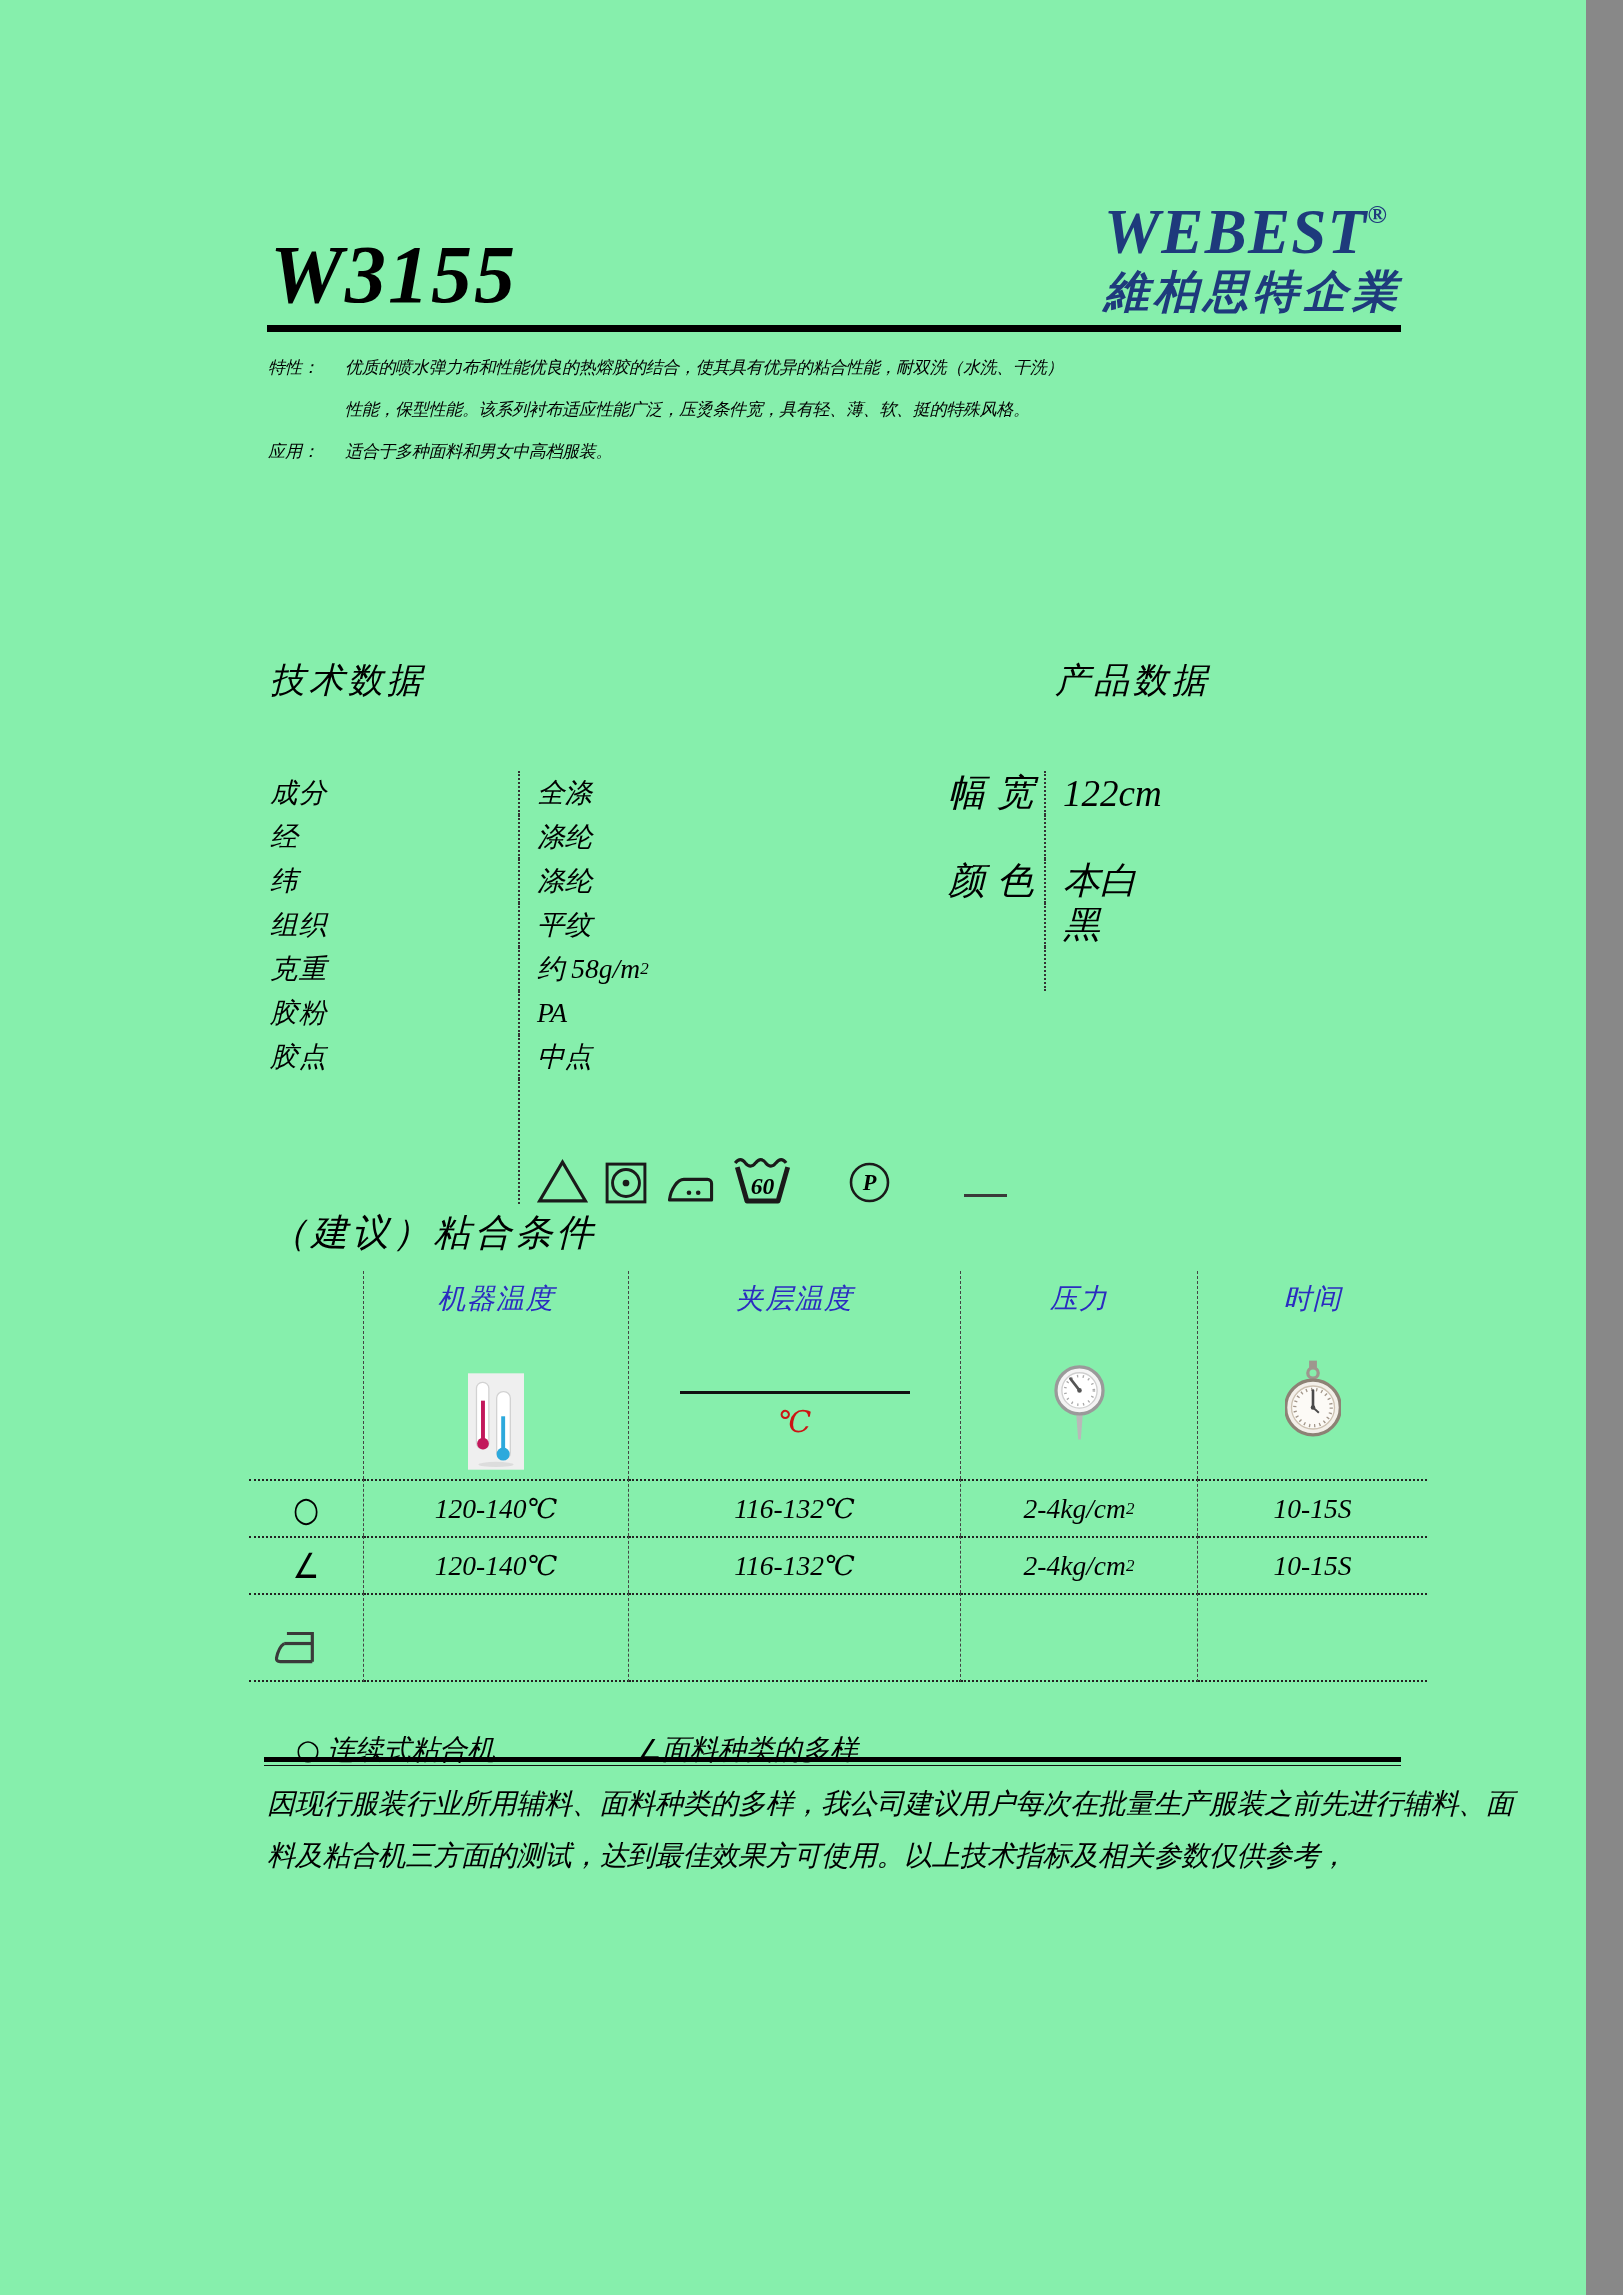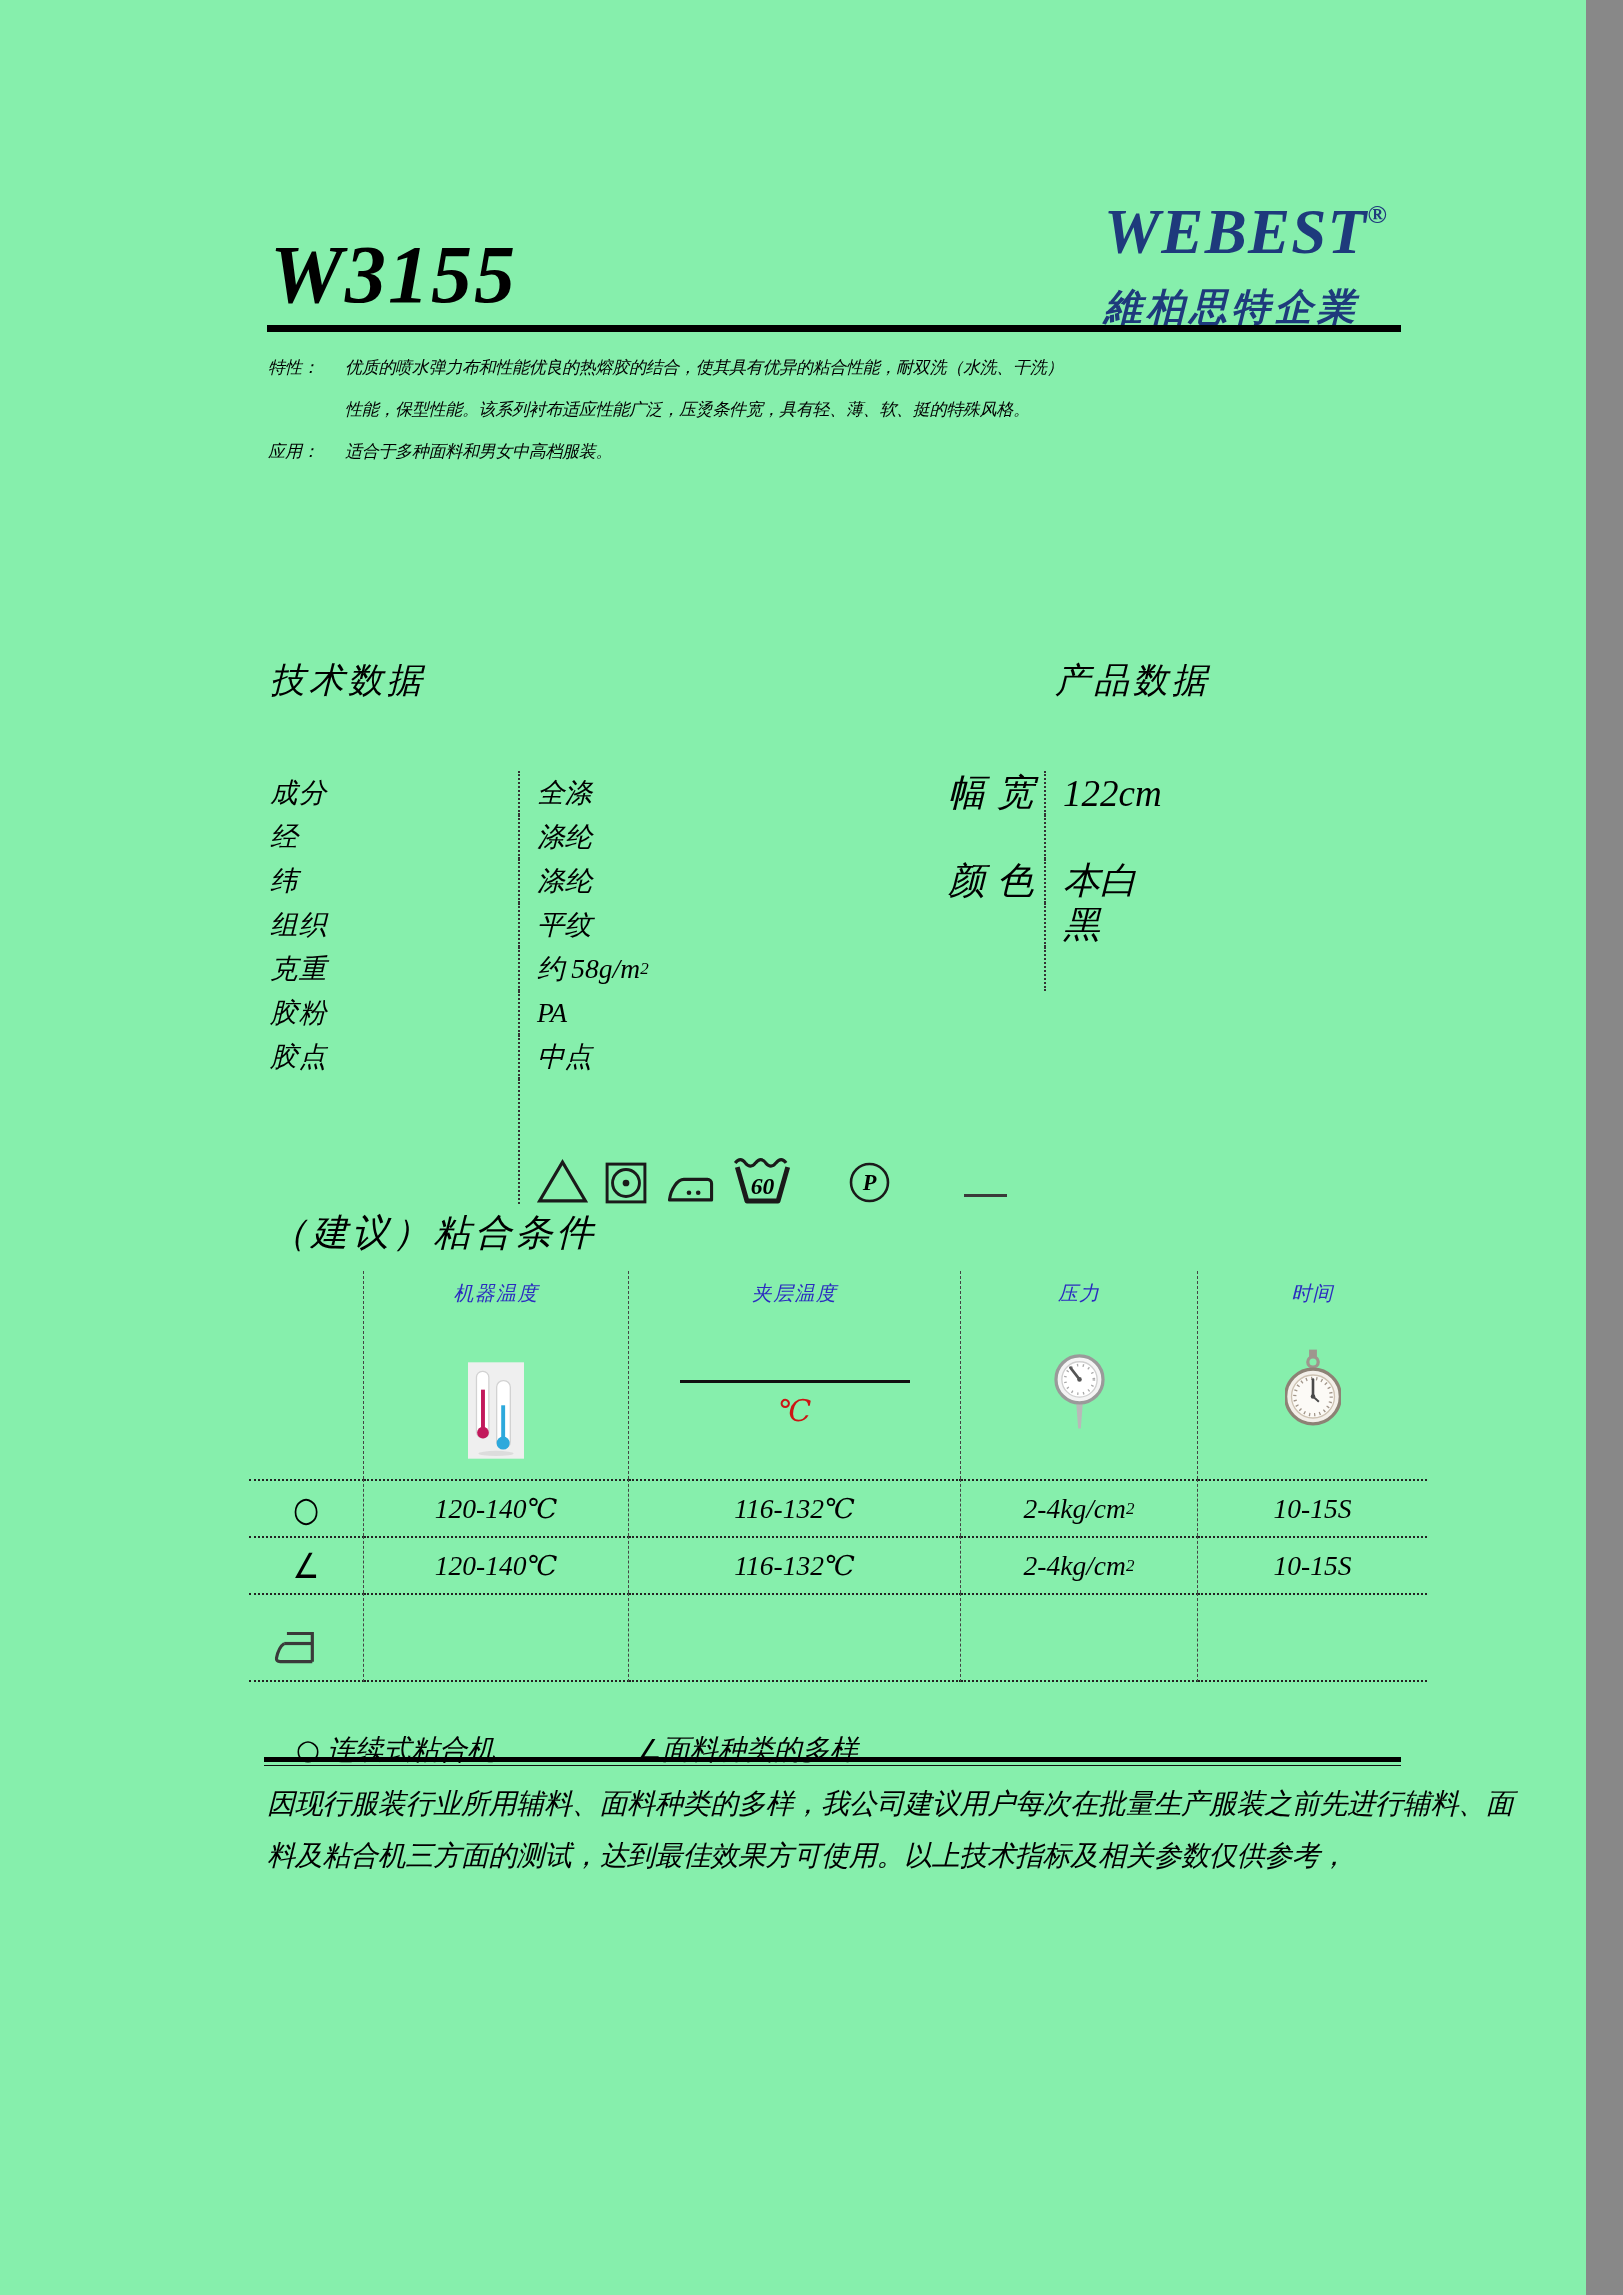--- a/index.html
+++ b/index.html
@@ -5,21 +5,21 @@
   html,body{margin:0;padding:0;background:#888;}
   .page{position:relative;width:1586px;height:2295px;background:#86efac;overflow:hidden;
         font-family:"Liberation Serif","DejaVu Serif",serif;color:#000;font-style:italic;}
 
   
   .title{position:absolute;left:270px;top:234px;font-size:82px;font-weight:700;
          letter-spacing:2px;line-height:1;}
   .logo{position:absolute;left:1104px;top:203px;width:308px;color:#1e3a7c;}
   .logo-en{font-size:63px;font-weight:700;letter-spacing:1.3px;line-height:0.92;white-space:nowrap;}
   .logo-reg{font-size:26px;vertical-align:30px;font-weight:700;}
-  .logo-cn{font-size:38px;font-weight:700;letter-spacing:4.6px;margin-top:20px;white-space:nowrap;
+  .logo-cn{font-size:45px;font-weight:700;letter-spacing:4.6px;margin-top:0;white-space:nowrap;
            font-family:"Liberation Sans","DejaVu Sans",sans-serif;}
   .header-rule{position:absolute;left:267px;top:325px;width:1134px;height:7.2px;background:#000;}
 
   
   .intro{position:absolute;left:268px;top:347px;width:1165px;font-size:17px;line-height:42px;}
   .intro-row{display:flex;}
   .intro-label{flex:none;width:77px;}
   .intro-line{white-space:nowrap;letter-spacing:-0.3px;}
 
   
@@ -47,21 +47,21 @@
   .care-line{width:43px;height:3.3px;background:#3a3a3a;margin-left:56px;margin-bottom:6.5px;}
 
   
   .btable{position:absolute;left:249px;top:1271px;width:1178px;display:grid;
           grid-template-columns:115px 265px 332px 237px 229px;font-size:27.5px;}
   .bt{display:flex;align-items:center;justify-content:center;white-space:nowrap;}
   .vr{border-right:1.3px dashed #444;}
   .ht{border-top:2px dotted #222;}
   .hb{border-bottom:2px dotted #222;}
   .bt-head{height:208px;flex-direction:column;justify-content:flex-start;}
-  .bt-head-label{margin-top:9.2px;font-size:20px;color:#2b2bc0;letter-spacing:1.3px;}
+  .bt-head-label{margin-top:9.2px;font-size:28px;color:#2b2bc0;letter-spacing:1.3px;}
   .thermo-wrap{margin-top:55px;}
   .interlayer-line{width:230px;height:3.3px;background:#111;margin-top:73px;}
   .celsius{margin-top:9.2px;color:#cc1414;font-size:30px;}
   .gauge-wrap{margin-top:43px;}
   .watch-wrap{margin-top:41px;}
   .bt-row{height:55px;}
   .bt-last{height:85px;position:relative;}
   .row-symbol{font-family:"DejaVu Sans",sans-serif;font-size:30px;transform:scaleY(1.15);}
   .iron-pos{position:absolute;left:23.6px;bottom:5.2px;}
 

